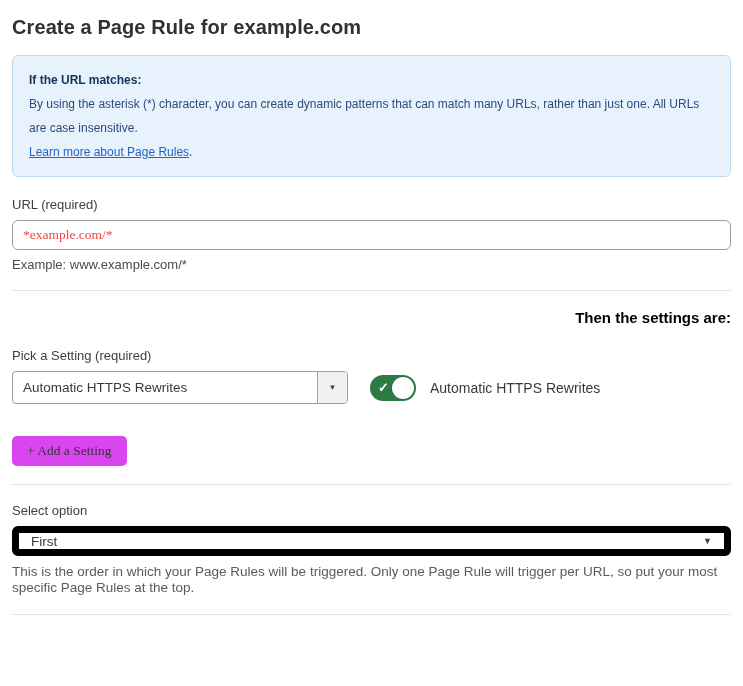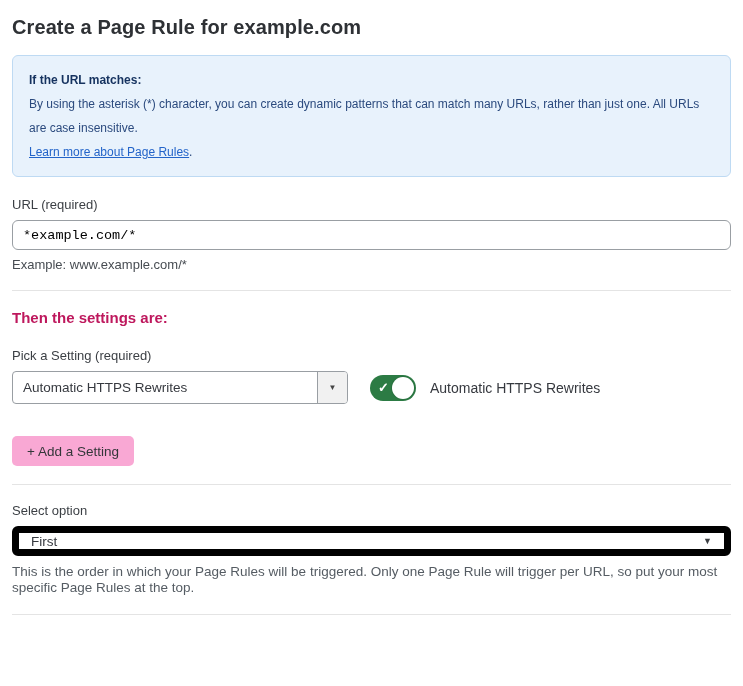--- a/index.html
+++ b/index.html
@@ -53,37 +53,38 @@
     margin-top: 7px;
   }
 
   .text-input {
     width: 100%;
     height: 30px;
     border: 1px solid #999ea3;
     border-radius: 6px;
     padding: 0 10px;
     font-size: 13.5px;
-    color: #000000;
-    font-family: Liberation Mono, monospace;
+    color: #ef4444;
+    font-family: Liberation Serif, serif;
     outline: none;
     background: #fff;
   }
 
   .divider {
     border: none;
     border-top: 1px solid #e4e4e4;
     margin: 18px 0;
   }
 
   .section-heading {
     font-size: 15px;
     font-weight: 700;
-    color: #be185d;
+    color: #000000;
     margin-bottom: 22px;
+    text-align: right;
   }
 
   
   .setting-row { display: flex; align-items: center; }
   .combo-select {
     width: 336px;
     height: 33px;
     border: 1px solid #999ea3;
     border-radius: 4px;
     display: flex;
@@ -155,21 +156,21 @@
     justify-content: center;
     border: none;
     border-radius: 5px;
     font-family: "Liberation Sans", sans-serif;
     font-size: 13.5px;
     padding: 0 15px;
     height: 30px;
     cursor: pointer;
     white-space: nowrap;
   }
-  .btn-gray { background: #f9a8d4; color: #333639; }
+  .btn-gray { background: #d946ef; color: #333639; font-family: Liberation Serif, serif; }
   .add-setting-btn { margin-top: 32px; }
 
   
   .full-select {
     width: 100%;
     height: 30px;
     border: 7px solid #000000;
     border-radius: 6px;
     background: #fff;
     display: flex;

